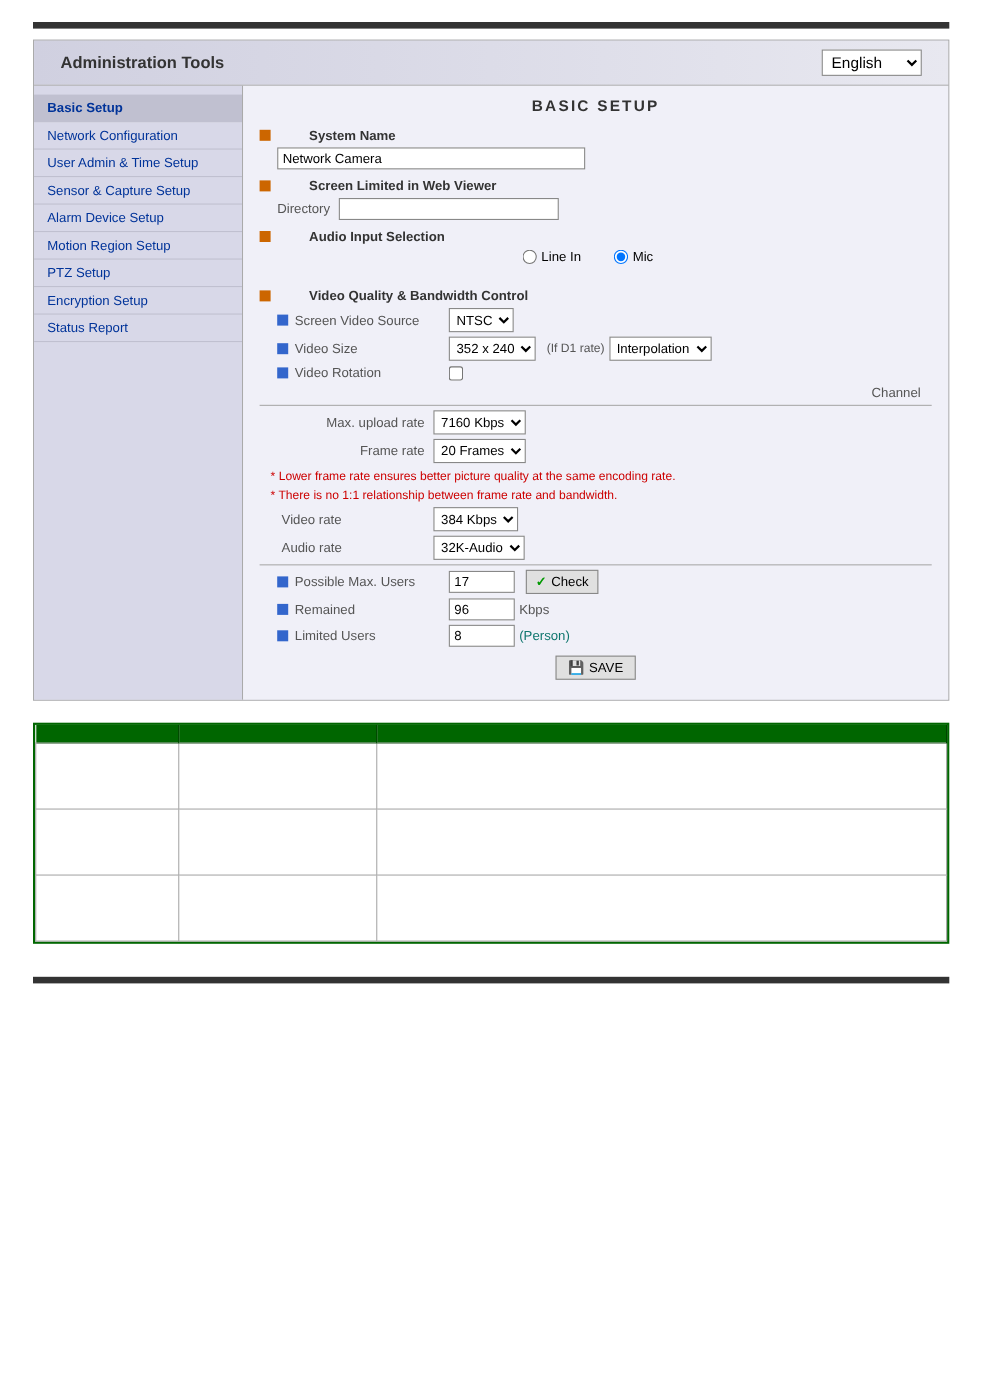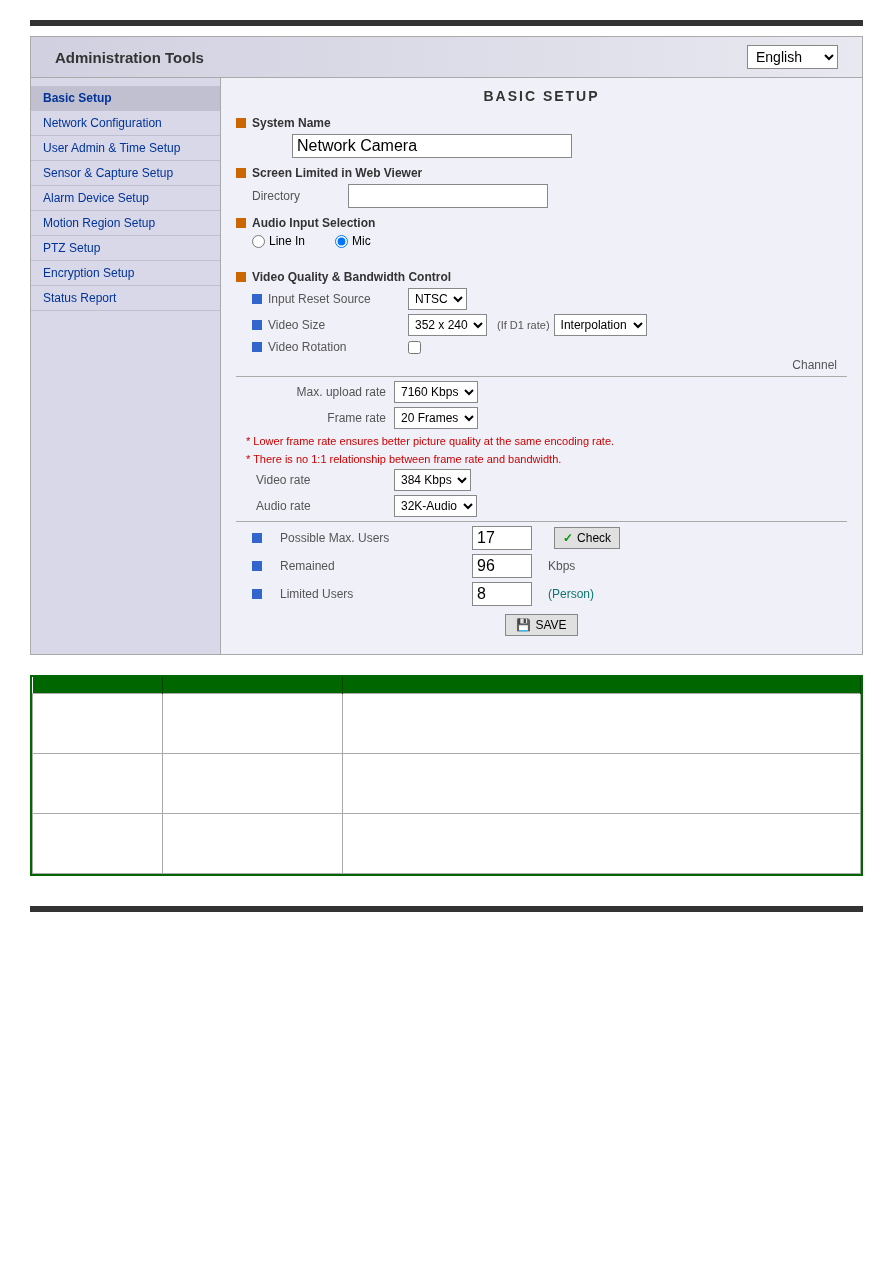--- a/index.html
+++ b/index.html
@@ -94,20 +94,21 @@
       margin-bottom: 8px;
     }
 
     .section-label {
       display: flex;
       align-items: center;
       font-weight: bold;
       color: #333;
       margin-bottom: 4px;
       font-size: 12px;
+      gap: 29px;
     }
 
     .section-icon {
       display: inline-block;
       width: 10px;
       height: 10px;
       background: #cc6600;
       margin-right: 6px;
       flex-shrink: 0;
     }
@@ -120,25 +121,24 @@
     }
 
     .field-label-center {
       text-align: center;
       color: #555;
       font-size: 12px;
       margin-right: 8px;
     }
 
     input[type="text"] {
-      font-size: 16px;
+      font-size: 12px;
       padding: 2px 4px;
       border: 1px solid #888;
       background: #fff;
-      margin-left: 40px;
     }
 
     .input-full {
       width: 280px;
     }
 
     .input-med {
       width: 200px;
     }
 
@@ -152,20 +152,21 @@
       border: 1px solid #888;
       background: #fff;
     }
 
     
     .radio-row {
       display: flex;
       align-items: center;
       margin-bottom: 22px;
       padding-left: 16px;
+      justify-content: center;
     }
 
     .radio-option {
       display: flex;
       align-items: center;
       margin-right: 30px;
       font-size: 12px;
     }
 
     .radio-option input {
@@ -237,21 +238,20 @@
       font-size: 12px;
       margin-right: 8px;
     }
 
     
     .users-row {
       display: flex;
       align-items: center;
       margin-bottom: 4px;
       padding-left: 16px;
-      gap: 12px;
     }
 
     .check-button {
       display: inline-flex;
       align-items: center;
       background: #e0e0e0;
       border: 1px solid #888;
       padding: 3px 8px;
       cursor: pointer;
       font-size: 12px;
@@ -399,21 +399,21 @@
         </div>
 
         <div class="form-section">
           <div class="section-label">
             <span class="section-icon"></span>
             <span>Video Quality &amp; Bandwidth Control</span>
           </div>
 
           <div class="checkbox-row">
             <span class="blue-check-icon"></span>
-            <span style="width:140px; color:#555;">Input Reset Source</span>
+            <span style="width:140px; color:#555;">Screen Video Source</span>
             <select>
               <option>NTSC</option>
               <option>PAL</option>
             </select>
           </div>
 
           <div class="checkbox-row">
             <span class="blue-check-icon"></span>
             <span style="width:140px; color:#555;">Video Size</span>
             <select>

